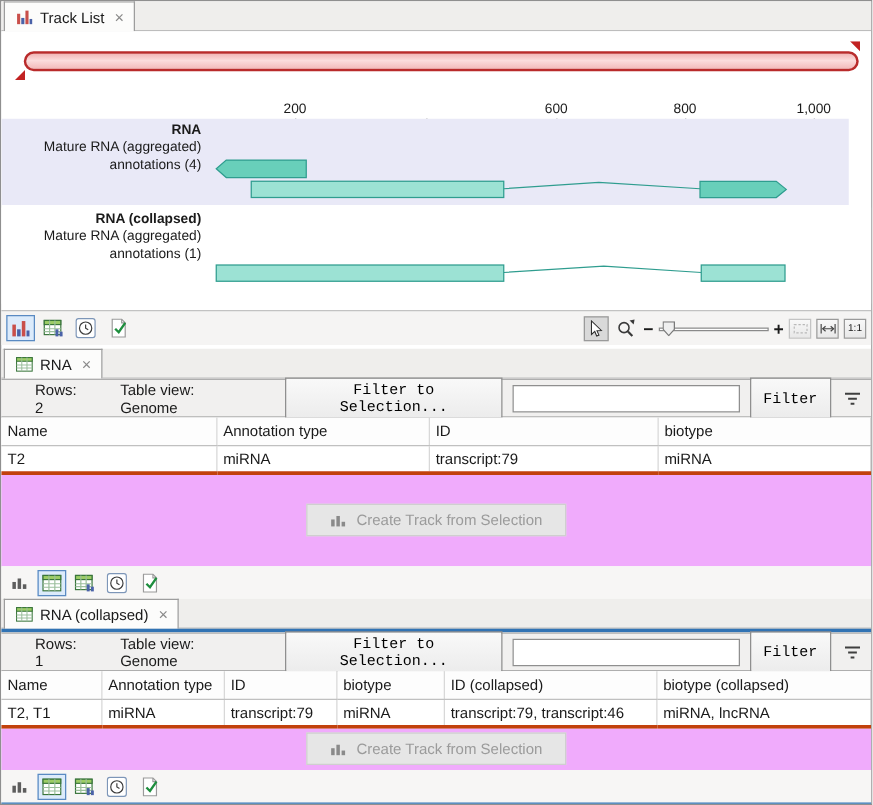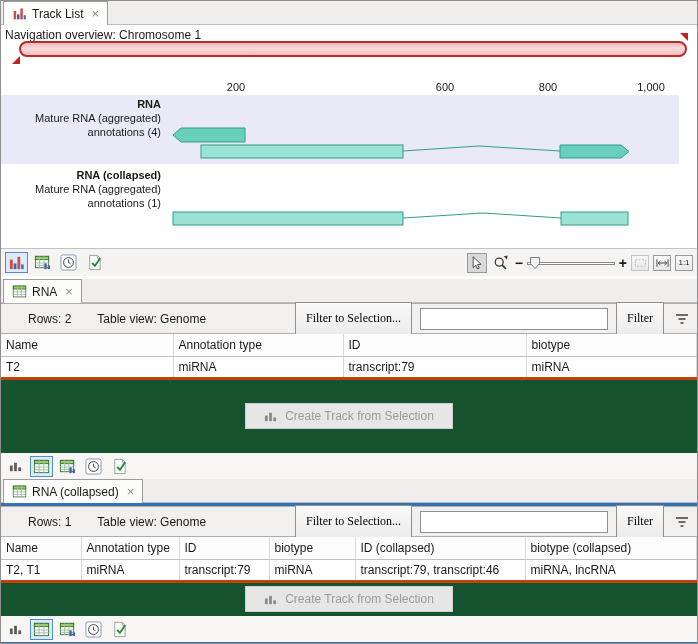--- a/index.html
+++ b/index.html
@@ -40,28 +40,28 @@
   #slider .handle { position:absolute; left:3px; top:1px; }
   .minibtn { width:18px; height:16px; border:1px solid #9a9a9a; background:linear-gradient(#f8f8f8,#e8e8e8); display:flex; align-items:center; justify-content:center; font-size:8px; }
   .minibtn.dis { border-color:#c4c4c4; }
 
   
   #p2 { height:200px; display:flex; flex-direction:column; flex:0 0 auto; }
   #p3 { height:166px; display:flex; flex-direction:column; flex:0 0 auto; }
   .bluebar { height:3px; background:#3173b4; flex:0 0 auto; }
   .ctlrow { height:31px; background:#f1f0ef; border-top:1px solid #aeaeae; border-bottom:1px solid #aeaeae; display:flex; align-items:center; padding:0 5px 0 27px; gap:26px; flex:0 0 auto; }
   .ctl-right { margin-left:auto; display:flex; align-items:center; gap:8px; }
-  .btn { height:33px; border:1px solid #8f8f8f; background:linear-gradient(#f9f9f9,#ececec); font-family:Liberation Serif, serif; font-size:12px; padding:0 10px; }
+  .btn { height:33px; border:1px solid #8f8f8f; background:linear-gradient(#f9f9f9,#ececec); font-family:Liberation Mono, monospace; font-size:12px; padding:0 10px; }
   .filter-input { width:188px; height:22px; border:1px solid #8f8f8f; font-family:inherit; font-size:12px; padding:0 4px; }
   .funnel-btn { width:20px; height:20px; display:flex; align-items:center; justify-content:center; background:transparent; border:none; }
   table.datatable { width:100%; border-collapse:collapse; table-layout:fixed; flex:0 0 auto; background:#fff; }
   table.datatable th, table.datatable td { font-weight:normal; text-align:left; font-size:12px; padding:2px 5px; height:22px; border-right:1px solid #d8d8d8; border-bottom:3px solid #c2410c; white-space:nowrap; overflow:hidden; }
   table.datatable th { border-bottom:1px solid #c0c0c0; background:#fdfdfd; }
   table.datatable tr.alt td { background:#efefef; }
-  .void { flex:1 1 auto; background:#14532d; display:flex; align-items:center; justify-content:center; }
+  .void { flex:1 1 auto; background:#f0abfc; display:flex; align-items:center; justify-content:center; }
   .create-btn { height:26px; border:1px solid #cfcfcf; background:#e6e6e6; color:#9b9b9b; font-family:inherit; font-size:12px; display:flex; align-items:center; gap:8px; padding:0 18px; }
   .icons-row { height:26px; background:#f7f6f5; display:flex; align-items:center; padding:0 3px; flex:0 0 auto; }
 </style>
 </head>
 <body>
 
 <div id="app">
 
   <div id="p1">
     <div class="tabstrip">
@@ -71,21 +71,20 @@
             <rect x="6" y="10" width="3" height="6" fill="#4a62a8"></rect>
           <rect x="10" y="3" width="3" height="13" fill="#c94f4a"></rect>
             <rect x="14" y="11" width="2.5" height="5" fill="#4a62a8"></rect>
         </svg>
         <span>Track List</span>
         <span class="close">×</span>
       </div>
     </div>
 
     <div id="p1-content">
-      <div id="nav-label">Navigation overview: Chromosome 1</div>
       <div id="chromosome-bar"></div>
       <svg class="red-marker" style="left:11px; top:31px;" width="9" height="9">
         <polygon points="8,0 8,8 0,8" fill="#c22222"></polygon>
       </svg>
       <svg class="red-marker" style="left:679px; top:8px;" width="9" height="9">
         <polygon points="0,0 8,0 8,8" fill="#c22222"></polygon>
       </svg>
 
       <div id="ruler">
           <div class="tick-label" style="left: 235px;">200</div>

